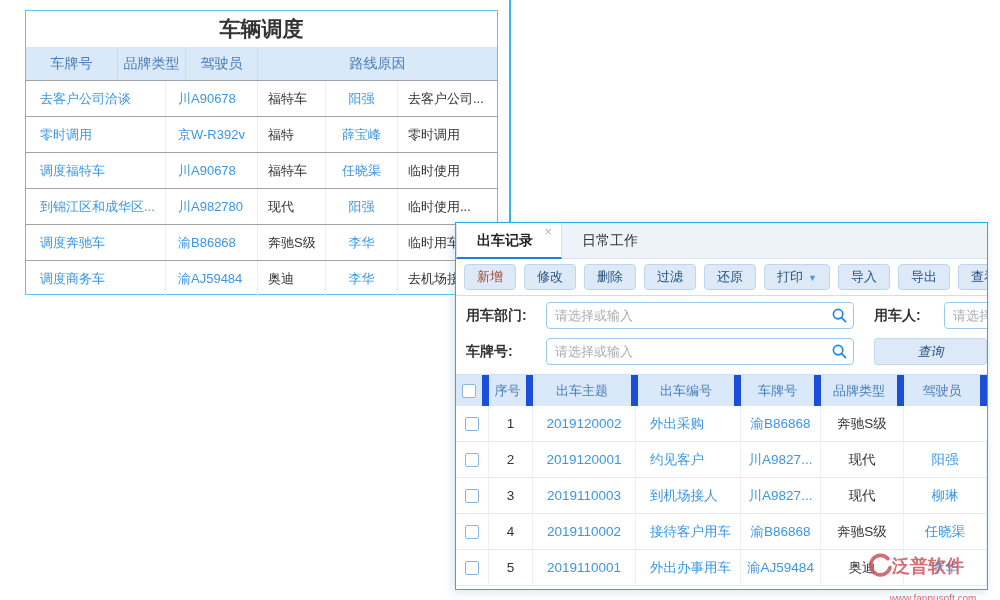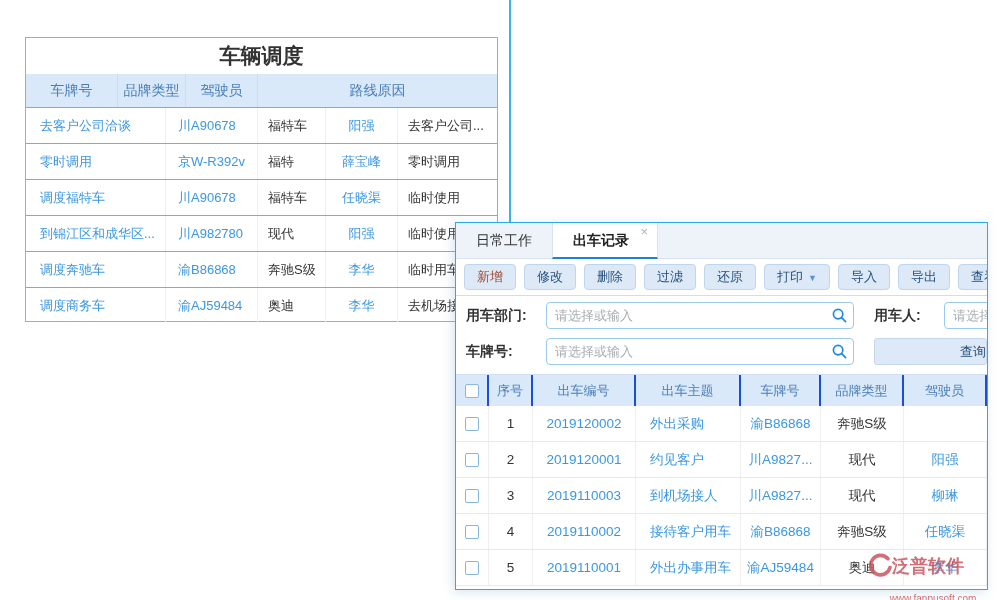--- a/index.html
+++ b/index.html
@@ -5,21 +5,21 @@
   * { margin:0; padding:0; box-sizing:border-box; }
   html,body { width:1000px; height:600px; background:#fff; }
   body { font-family:"Liberation Sans","DejaVu Sans",sans-serif; }
   .stage { position:relative; width:1000px; height:600px; background:#fff; overflow:hidden; }
 
   
   .bg-line { position:absolute; left:509px; top:0; width:2px; height:225px; background:#3ab4e8; }
 
   
   .panel-left { position:absolute; left:25px; top:10px; width:473px; height:285px;
-    border:1px solid #5ec4ec; background:#fff;margin-top:27px; }
+    border:1px solid #5ec4ec; background:#fff; }
   .pl-title { height:36px; line-height:36px; text-align:center; font-size:21px;
     font-weight:bold; color:#333; }
   .pl-header { display:flex; height:33px; background:#d9e9f9; color:#4a7eb8; font-size:14px; }
   .pl-header .c { display:flex; align-items:center; justify-content:center;
     border-right:1px solid #c9dcf0; }
   .pl-header .c:last-child { border-right:none; }
   .pl-row { display:flex; height:36px; border-top:1px solid #a3a3a3; font-size:13px; color:#333; }
   .pl-row .c { display:flex; align-items:center; border-right:1px solid #efefef; overflow:hidden;
     white-space:nowrap; }
   .pl-row .c:last-child { border-right:none; }
@@ -62,26 +62,26 @@
   .iw-dept  { left:90px;  top:6px;  width:308px; }
   .iw-user  { left:488px; top:6px;  width:140px; }
   .iw-plate { left:90px;  top:42px; width:308px; }
   .input-wrap input { width:100%; height:27px; border:1px solid #9cc9ef; border-radius:4px;
     padding:0 28px 0 8px; font-size:13px; color:#333; outline:none;
     font-family:"Liberation Sans","DejaVu Sans",sans-serif; }
   .input-wrap input::placeholder { color:#a8adb3; }
   .search-ic { position:absolute; right:7px; top:6px; width:15px; height:15px; cursor:pointer; }
   .query-btn { position:absolute; left:418px; top:42px; width:113px; height:27px;
     background:#dde9f6; border:1px solid #c3d8ee; border-radius:3px; color:#27527f;
-    font-size:13px; text-align:right; line-height:25px; cursor:pointer; }
+    font-size:13px; text-align:center; line-height:25px; cursor:pointer;font-style:italic; }
 
   .grid-header { display:flex; height:32px; background:#d9e9f9; border-top:1px solid #cfe0f2;
     color:#4a7eb8; font-size:13px; }
   .grid-header .g { display:flex; align-items:center; justify-content:center;
-    border-right:2px solid #1d4ed8;text-align:center; }
+    border-right:7px solid #1d4ed8;text-align:center; }
   .grid-row { display:flex; height:36px; border-bottom:1px solid #e9e9e9; font-size:13.5px;
     color:#333; background:#fff; }
   .grid-row .g { display:flex; align-items:center; justify-content:center;
     border-right:1px solid #efefef; overflow:hidden; white-space:nowrap; }
   .g0 { width:33px; } .g1 { width:44px; } .g2 { width:103px; } .g3 { width:105px; }
   .g4 { width:80px; } .g5 { width:83px; } .g6 { flex:1; }
   .grid-row .g3 { justify-content:flex-start; padding-left:14px; }
   .cb { width:14px; height:14px; border:1px solid #85b7e2; border-radius:2px; background:#fff;
     cursor:pointer; }
 
@@ -149,25 +149,25 @@
       <div class="c c2 link">渝AJ59484</div>
       <div class="c c3">奥迪</div>
       <div class="c c4 link">李华</div>
       <div class="c c5">去机场接</div>
     </div>
   </section>
 
   <section class="panel-right">
 
     <div class="tabs">
-      <div class="tab">日常工作</div>
       <div class="tab active">
         <span>出车记录</span>
         <span class="tab-close">×</span>
       </div>
+      <div class="tab">日常工作</div>
     </div>
 
     <div class="toolbar">
       <button class="tb-btn add">新增</button>
       <button class="tb-btn">修改</button>
       <button class="tb-btn">删除</button>
       <button class="tb-btn">过滤</button>
       <button class="tb-btn">还原</button>
       <button class="tb-btn"><span>打印</span><span class="caret">▼</span></button>
       <button class="tb-btn">导入</button>
@@ -197,22 +197,22 @@
           </svg>
       </div>
       <button class="query-btn">查询</button>
     </div>
 
     <div class="grid-header">
       <div class="g g0">
           <div class="cb"></div>
         </div>
       <div class="g g1">序号</div>
+      <div class="g g3" style="justify-content:center;padding-left:0;">出车主题</div>
       <div class="g g2">出车编号</div>
-      <div class="g g3" style="justify-content:center;padding-left:0;">出车主题</div>
       <div class="g g4">车牌号</div>
       <div class="g g5">品牌类型</div>
       <div class="g g6">驾驶员</div>
     </div>
 
     <div class="grid-row">
       <div class="g g0">
           <div class="cb"></div>
         </div>
       <div class="g g1">1</div>

